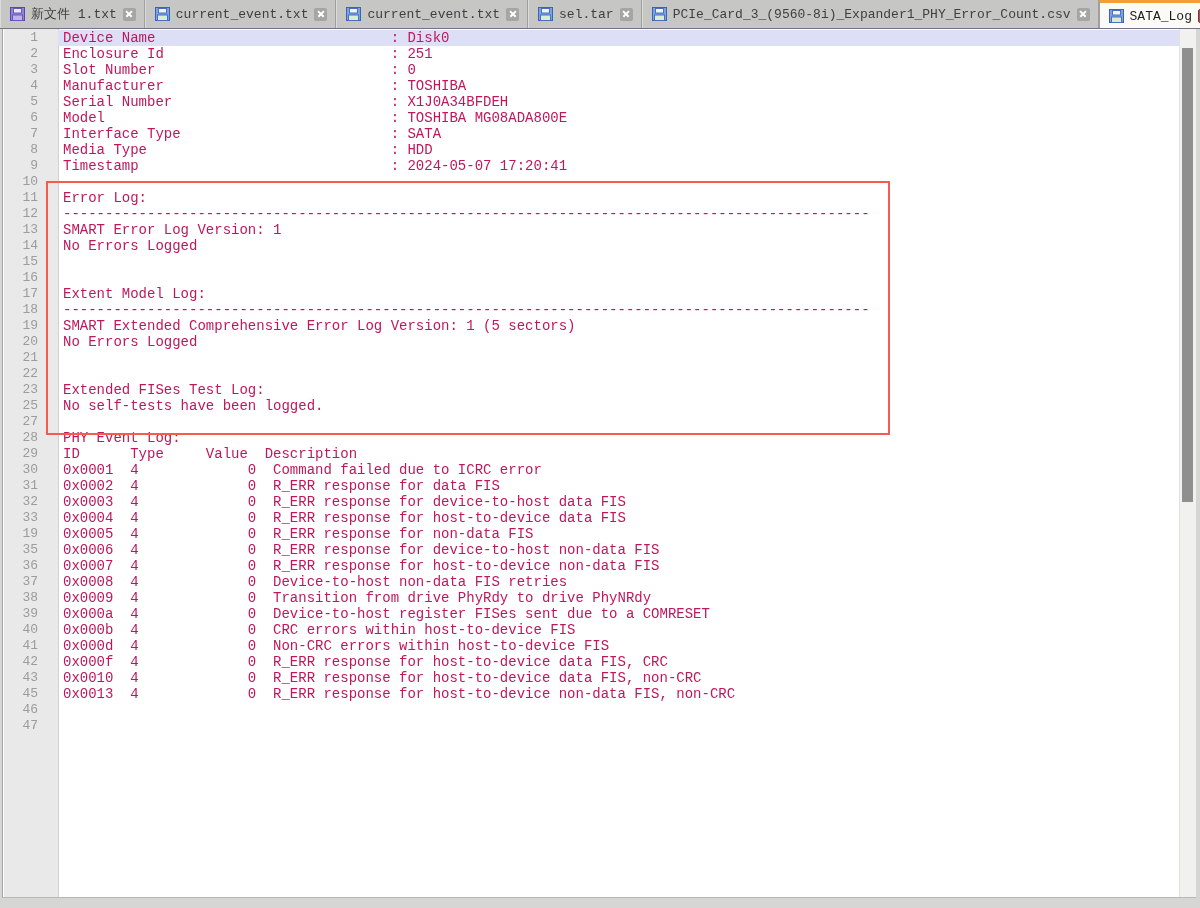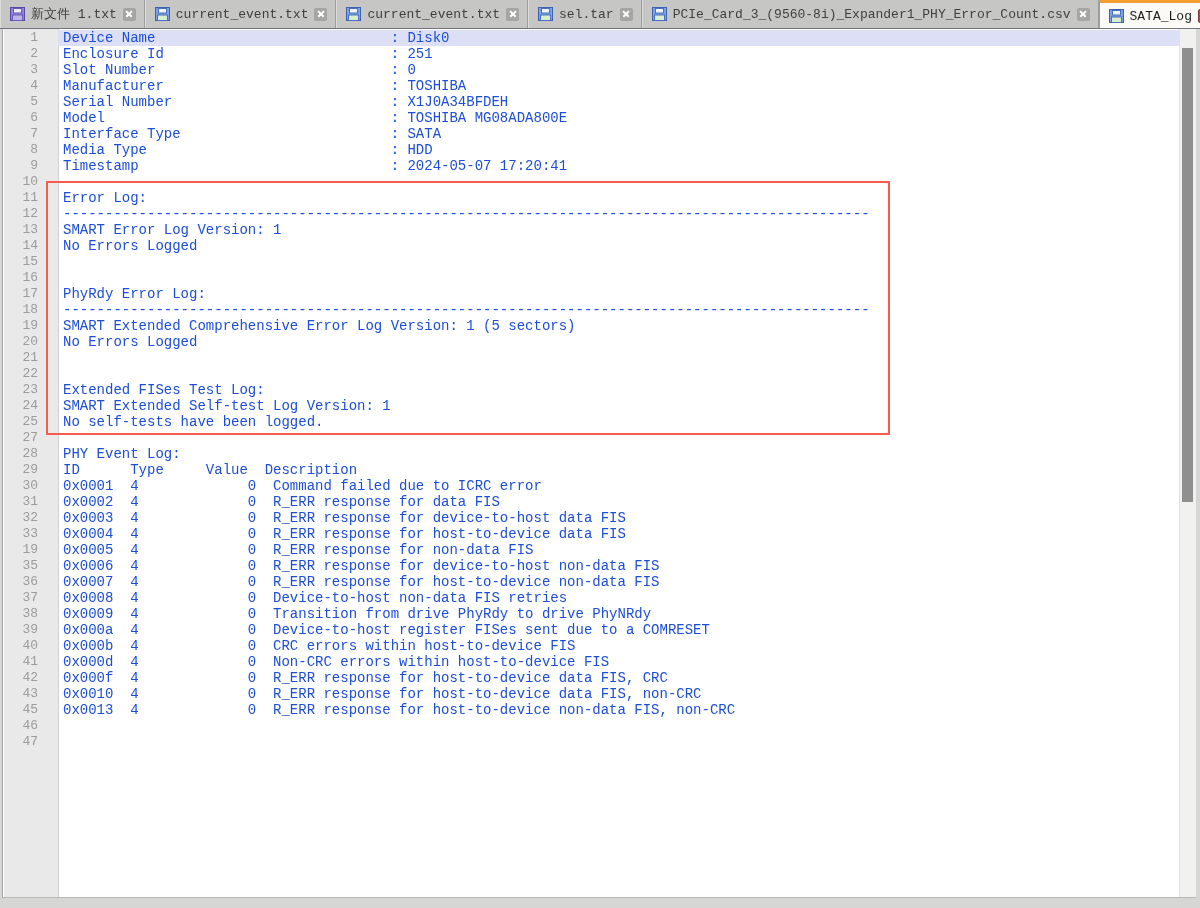--- a/index.html
+++ b/index.html
@@ -38,21 +38,21 @@
 
   
   .editor{position:absolute;left:2px;right:4px;top:29px;bottom:10px;background:#ffffff;
           border-left:1px solid #a5a5a5;border-bottom:1px solid #b8b8b8;}
   .gutter-bg{position:absolute;left:1px;top:0;bottom:0;width:54px;background:#e9e9e9;
              border-right:1px solid #d2d2d2;}
   .rows{position:absolute;left:1px;top:1px;right:16px;bottom:0;overflow:hidden;}
   .row{display:flex;height:16px;line-height:16px;font-size:14px;white-space:pre;}
   .ln{flex:0 0 54px;text-align:right;padding-right:20px;box-sizing:border-box;
       color:#9c9c9c;font-size:13px;user-select:none;}
-  .lt{flex:1 1 auto;padding-left:5px;color:#1d4ed8;overflow:hidden;}
+  .lt{flex:1 1 auto;padding-left:5px;color:#be185d;overflow:hidden;}
   .row.current .lt{background:#dcdff5;}
 
   
   .scroll-track{position:absolute;right:0;top:0;bottom:0;width:16px;background:#f1f1f0;
                 border-left:1px solid #e2e2e2;}
   .scroll-thumb{position:absolute;left:2px;top:19px;width:11px;height:454px;background:#8f8f8f;}
 
   
   .annotation{position:absolute;left:46px;top:181px;width:844px;height:254px;
               border:2px solid #f65b4e;box-sizing:border-box;pointer-events:none;z-index:5;}
@@ -194,21 +194,21 @@
         <div class="row">
     <span class="ln">15</span>
     <span class="lt"></span>
   </div>
         <div class="row">
     <span class="ln">16</span>
     <span class="lt"></span>
   </div>
         <div class="row">
     <span class="ln">17</span>
-    <span class="lt">PhyRdy Error Log:</span>
+    <span class="lt">Extent Model Log:</span>
   </div>
         <div class="row">
     <span class="ln">18</span>
     <span class="lt">------------------------------------------------------------------------------------------------</span>
   </div>
         <div class="row">
     <span class="ln">19</span>
     <span class="lt">SMART Extended Comprehensive Error Log Version: 1 (5 sectors)</span>
   </div>
         <div class="row">
@@ -219,24 +219,20 @@
     <span class="ln">21</span>
     <span class="lt"></span>
   </div>
         <div class="row">
     <span class="ln">22</span>
     <span class="lt"></span>
   </div>
         <div class="row">
     <span class="ln">23</span>
     <span class="lt">Extended FISes Test Log:</span>
-  </div>
-        <div class="row">
-    <span class="ln">24</span>
-    <span class="lt">SMART Extended Self-test Log Version: 1</span>
   </div>
         <div class="row">
     <span class="ln">25</span>
     <span class="lt">No self-tests have been logged.</span>
   </div>
         <div class="row">
     <span class="ln">27</span>
     <span class="lt"></span>
   </div>
         <div class="row">

